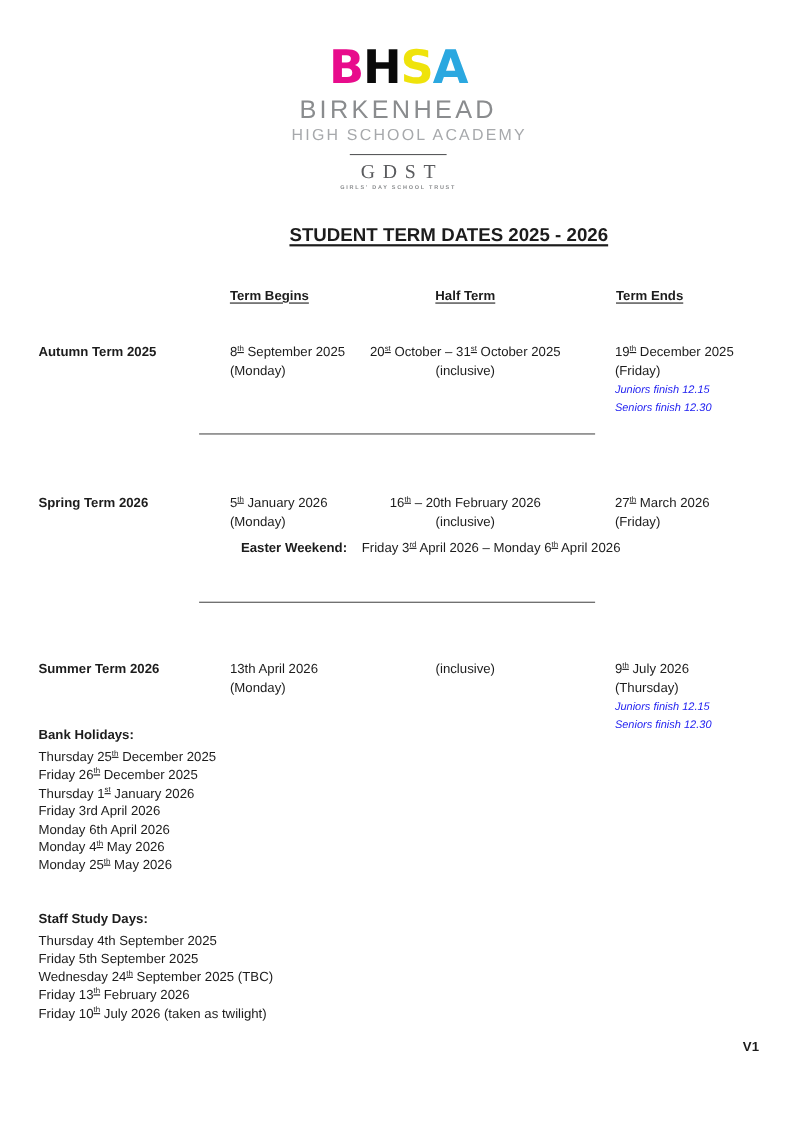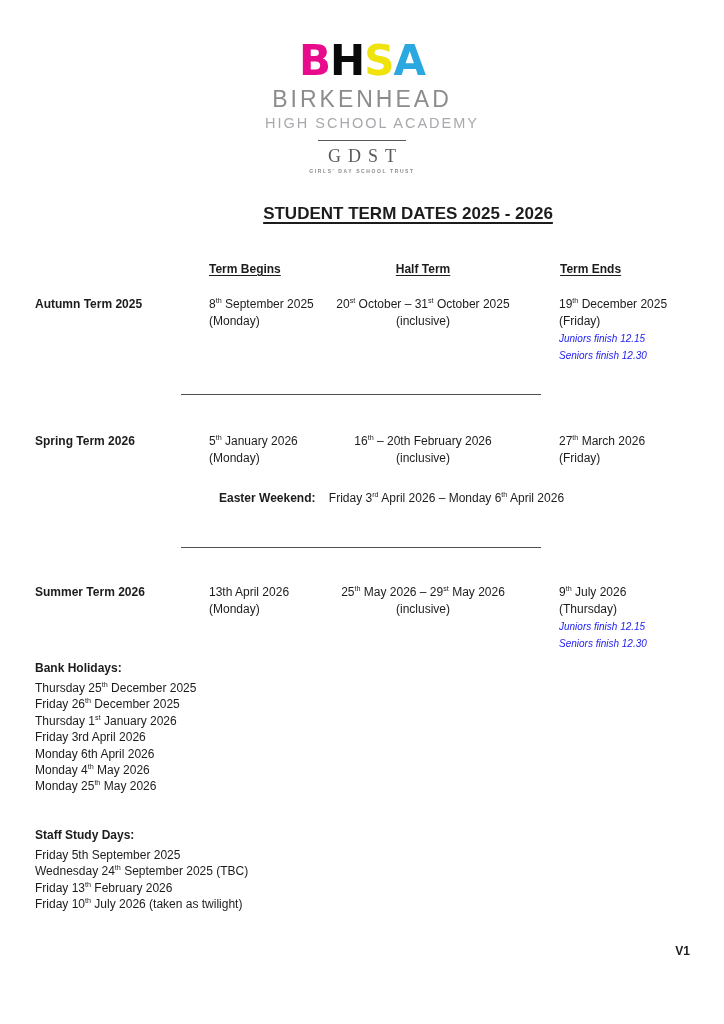--- a/index.html
+++ b/index.html
@@ -26,27 +26,27 @@
     position:absolute;top:204px;left:0;width:100%;
     text-align:center;font-size:17px;font-weight:700;margin:0;
     text-decoration:underline;text-decoration-thickness:2px;text-underline-offset:3px;padding-left:46px;
   }
   
   .theader,.trow,.easter,.divider{position:absolute;left:0;width:100%;}
   .hcell{position:absolute;font-weight:700;text-decoration:underline;text-underline-offset:2px;white-space:nowrap;}
   .h-begins{left:209px;}
   .h-half{left:328px;width:190px;text-align:center;}
   .h-ends{left:560px;}
-  .cell{position:absolute;line-height:17px;white-space:nowrap;}
+  .cell{position:absolute;line-height:17px;white-space:nowrap;margin-top:16px;}
   .cell.term{left:35px;font-weight:700;}
   .cell.begins{left:209px;}
   .cell.half{left:328px;width:190px;text-align:center;}
   .cell.ends{left:559px;}
   .finish-note{color:var(--note-blue,#1c1cf0);font-style:italic;font-size:10px;}
-  sup{font-size:0.6em;vertical-align:super;line-height:0;}
+  sup{font-size:0.6em;vertical-align:super;line-height:0;text-decoration:underline;}
   .divider{left:181px;width:360px;border-top:1px solid #4f4f4f;}
   .easter{left:188px;width:520px;white-space:nowrap;}
   .easter .elabel{font-weight:700;padding-left:31px;}
   .easter .etext{margin-left:10px;}
   
   .list-block{position:absolute;left:35px;white-space:nowrap;}
   .list-heading{font-weight:700;}
   .list-items div{line-height:16.4px;}
   .version{position:absolute;right:34px;top:944px;font-weight:700;}
 </style>
@@ -117,21 +117,20 @@
 
   <div class="divider" style="top:547px"></div>
 
   <div class="trow" style="top:584px">
     <div class="cell term">Summer Term 2026</div>
     <div class="cell begins">
       <div>13th April 2026</div>
       <div>(Monday)</div>
     </div>
     <div class="cell half">
-      <div>25<sup>th</sup> May 2026 – 29<sup>st</sup> May 2026</div>
       <div>(inclusive)</div>
     </div>
     <div class="cell ends">
       <div>9<sup>th</sup> July 2026</div>
       <div>(Thursday)</div>
       <div class="finish-note">Juniors finish 12.15</div>
       <div class="finish-note">Seniors finish 12.30</div>
     </div>
   </div>
 
@@ -144,20 +143,21 @@
       <div>Friday 3rd April 2026</div>
       <div>Monday 6th April 2026</div>
       <div>Monday 4<sup>th</sup> May 2026</div>
       <div>Monday 25<sup>th</sup> May 2026</div>
     </div>
   </div>
 
   <div class="list-block" style="top:828px">
     <div class="list-heading">Staff Study Days:</div>
     <div class="list-items" style="margin-top:5px">
+      <div>Thursday 4th September 2025</div>
       <div>Friday 5th September 2025</div>
       <div>Wednesday 24<sup>th</sup> September 2025 (TBC)</div>
       <div>Friday 13<sup>th</sup> February 2026</div>
       <div>Friday 10<sup>th</sup> July 2026 (taken as twilight)</div>
     </div>
   </div>
 
   <div class="version">V1</div>
 
 </div>

